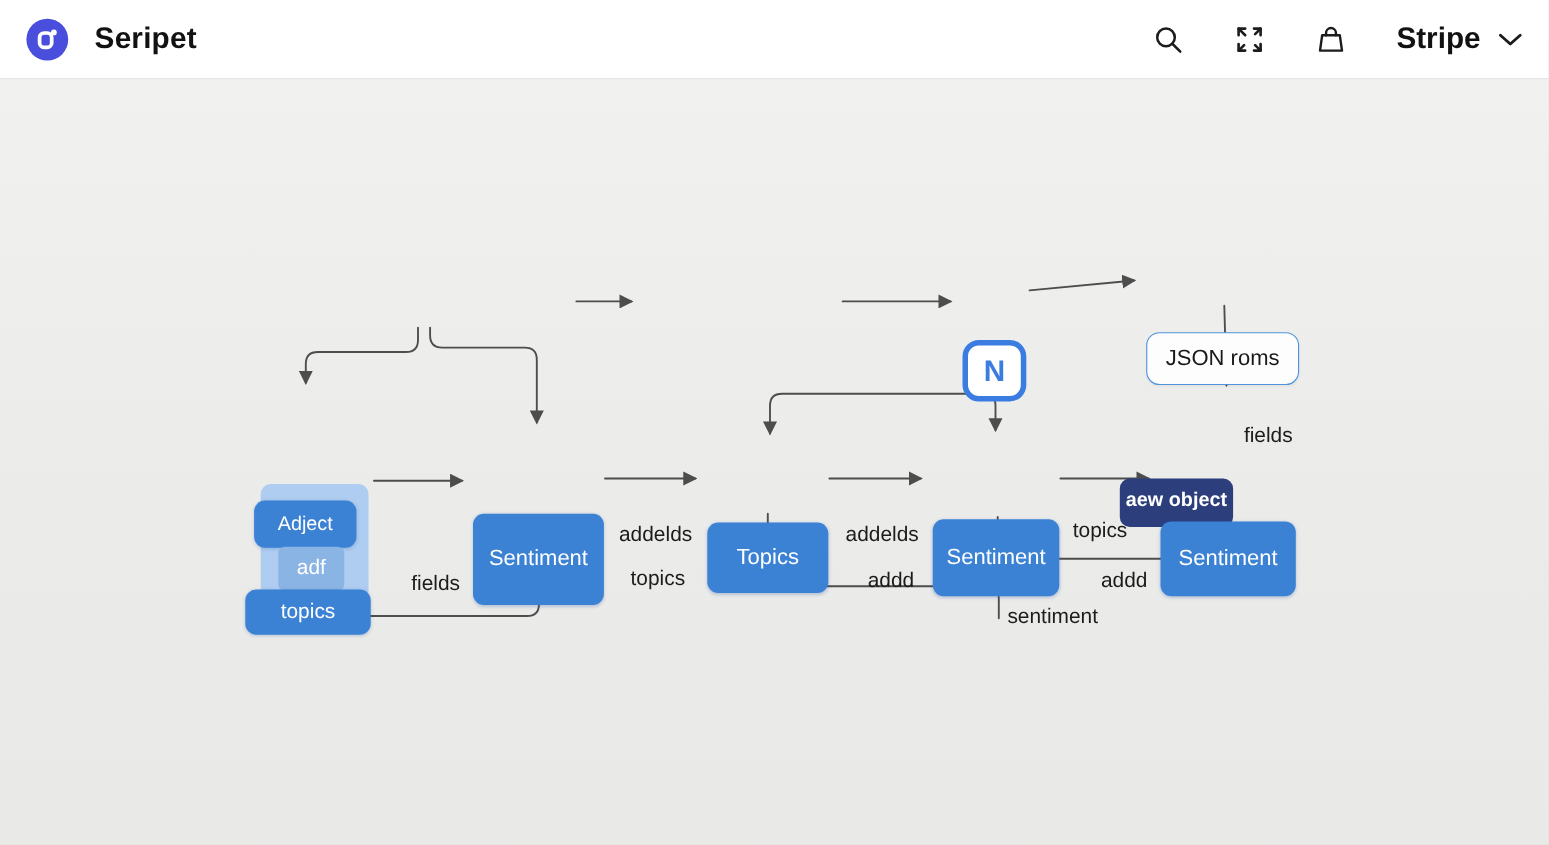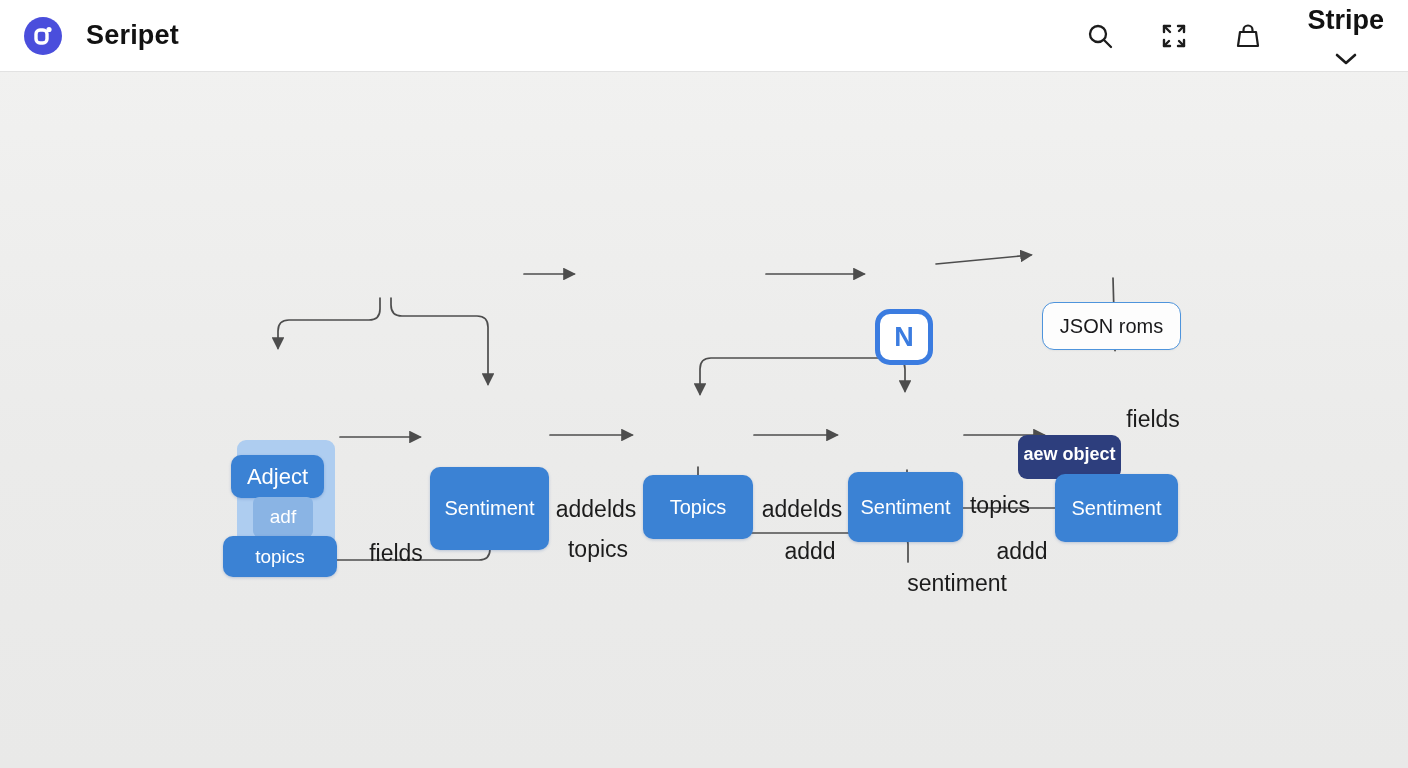--- a/index.html
+++ b/index.html
@@ -5,34 +5,34 @@
   html,body{margin:0;padding:0;background:#dcdcdc;}
   .screen{position:relative;width:1408px;height:768px;overflow:hidden;
     font-family:"Liberation Sans",sans-serif;background:linear-gradient(180deg,#f2f2f1 0%,#ebebea 60%,#e9e9e8 100%);}
   
   .header{position:absolute;top:0;left:0;width:1408px;height:72px;background:#ffffff;
     border-bottom:1px solid #e2e2e2;display:flex;align-items:center;box-sizing:border-box;padding:0 24px;}
   .logo{width:38px;height:38px;border-radius:50%;background:#4a4edc;display:flex;align-items:center;justify-content:center;cursor:pointer;flex:0 0 auto;}
   .brand{font-size:27px;font-weight:700;color:#121212;margin-left:24px;letter-spacing:.2px;}
   .header-right{margin-left:auto;display:flex;align-items:center;gap:44px;}
   .hicon{width:30px;height:30px;display:flex;align-items:center;justify-content:center;cursor:pointer;color:#1c1c1c;}
-  .account{display:flex;align-items:center;gap:16px;cursor:pointer;flex-direction:column;}
+  .account{display:flex;align-items:center;gap:16px;cursor:pointer;}
   .account-name{font-size:27px;font-weight:700;color:#121212;}
   
   .canvas{position:absolute;top:72px;left:0;width:1408px;height:696px;}
   .edges{position:absolute;top:-72px;left:0;pointer-events:none;}
   .node{position:absolute;display:flex;align-items:center;justify-content:center;box-sizing:border-box;
     font-size:20px;color:#19191b;cursor:pointer;}
   .outline{background:#fdfdfd;border:1.6px solid #4e94dc;border-radius:12px;box-shadow:0 1px 2px rgba(0,0,0,.04);}
   .blue{background:#3b82d4;border-radius:10px;color:#ffffff;box-shadow:0 1px 3px rgba(30,80,160,.25);}
   .nbadge{background:#ffffff;border:5px solid #3b7ce0;border-radius:15px;color:#3b7ce0;font-weight:700;font-size:27px;}
   .ghost{position:absolute;background:#aecdf0;border-radius:9px;}
   .mid{background:#8ab4e4;color:#fff;border-radius:6px;}
   .navyhdr{background:#2d3e7d;border-radius:9px;color:#fff;font-size:18px;align-items:flex-start;padding-top:9px;}
-  .edge-label{position:absolute;transform:translateX(-50%);font-size:23px;color:#1c1c1c;white-space:nowrap;margin-top:20px;}
+  .edge-label{position:absolute;transform:translateX(-50%);font-size:19px;color:#1c1c1c;white-space:nowrap;}
 </style>
 </head>
 <body>
 
 <div class="screen">
 
   <div class="header">
     <div class="logo">
       <svg width="26" height="26" viewBox="0 0 26 26">
         <rect x="6" y="7" width="11" height="13" rx="4" fill="none" stroke="#ffffff" stroke-width="3.4"></rect>
@@ -99,21 +99,21 @@
         <path d="M698,467 L698,522 Q698,533 709,533 L897,533 Q908,533 908,544 L908,562"></path>
         <path d="M907,470 L907,496 Q907,508 919,508 L1105,508 Q1117,508 1117,496 L1117,472"></path>
       </g>
     </svg>
 
     <div class="node nbadge" style="left:875px;top:237px;width:58px;height:56px;">N</div>
     <div class="node outline" style="left:1042px;top:230px;width:139px;height:48px;">JSON roms</div>
 
     <div>
       <div class="ghost" style="left:237px;top:368px;width:98px;height:107px;"></div>
-      <div class="node blue" style="left:231px;top:383px;width:93px;height:43px;font-size:22px;">Adject</div>
+      <div class="node blue" style="left:231px;top:383px;width:93px;height:43px;font-size:18px;">Adject</div>
       <div class="node mid" style="left:237px;top:425px;width:60px;height:40px;font-size:19px;margin-left:16px;">adf</div>
       <div class="node blue" style="left:223px;top:464px;width:114px;height:41px;font-size:19px;">topics</div>
     </div>
 
     <div class="node blue" style="left:430px;top:395px;width:119px;height:83px;">Sentiment</div>
     <div class="node blue" style="left:643px;top:403px;width:110px;height:64px;">Topics</div>
     <div class="node blue" style="left:848px;top:400px;width:115px;height:70px;">Sentiment</div>
 
     <div>
       <div class="node navyhdr" style="left:1018px;top:363px;width:103px;height:44px;justify-content:center;font-weight:bold;">aew object</div>

